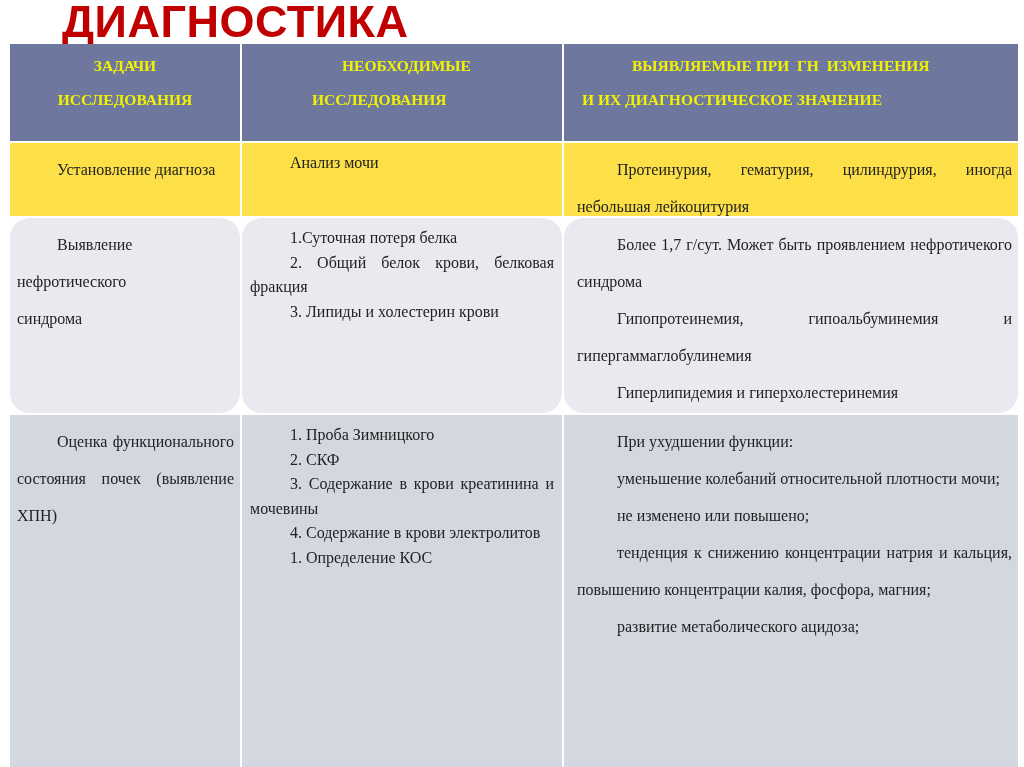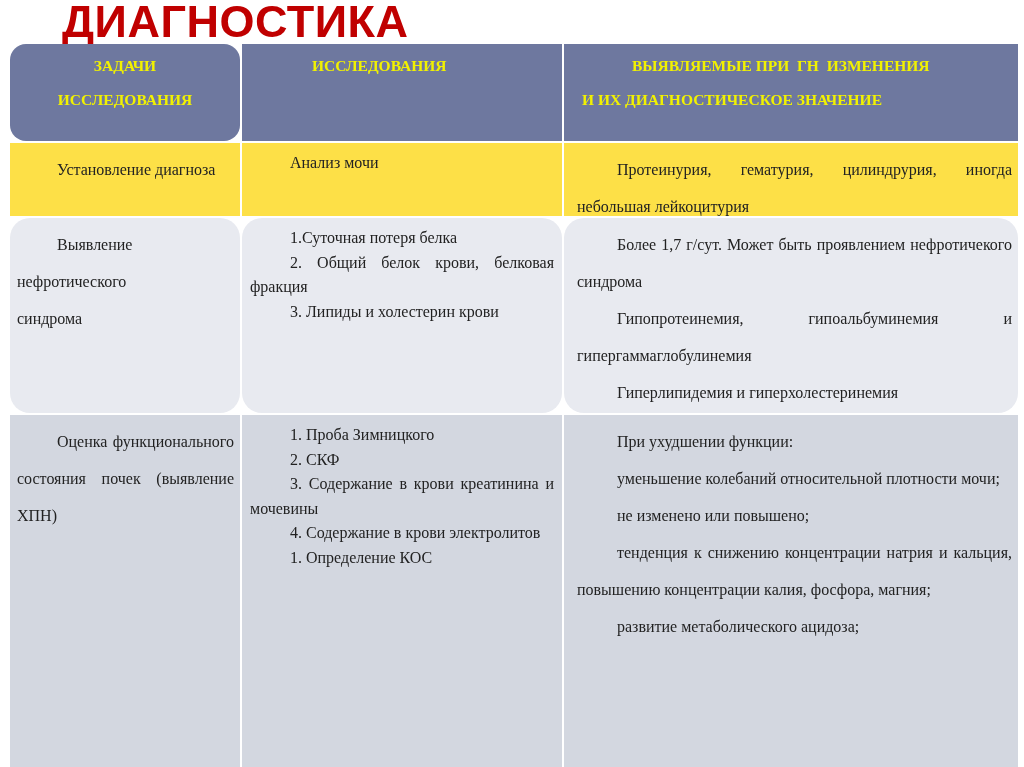--- a/index.html
+++ b/index.html
@@ -39,25 +39,26 @@
     .c2 .ind { text-indent: 40px; }
     p { margin: 0; }
   </style>
 </head>
 <body>
 
 <h1 class="title">ДИАГНОСТИКА</h1>
 
 <div class="table">
 
-  <div class="cell hdr" style="text-align:center;border-radius:16px;">
+  <div class="cell hdr" style="text-align:center;">
     <span class="ln">ЗАДАЧИ</span>
     <span class="ln">ИССЛЕДОВАНИЯ</span>
   </div>
   <div class="cell hdr" style="padding-left:70px;">
+    <span class="ln" style="padding-left:30px;">НЕОБХОДИМЫЕ</span>
     <span class="ln">ИССЛЕДОВАНИЯ</span>
   </div>
   <div class="cell hdr" style="padding-left:18px;">
     <span class="ln" style="padding-left:50px; white-space:pre;">ВЫЯВЛЯЕМЫЕ ПРИ  ГН  ИЗМЕНЕНИЯ</span>
     <span class="ln">И ИХ ДИАГНОСТИЧЕСКОЕ ЗНАЧЕНИЕ</span>
   </div>
 
   <div class="cell r1 c1">
     <p class="ind">Установление диагноза</p>
   </div>

